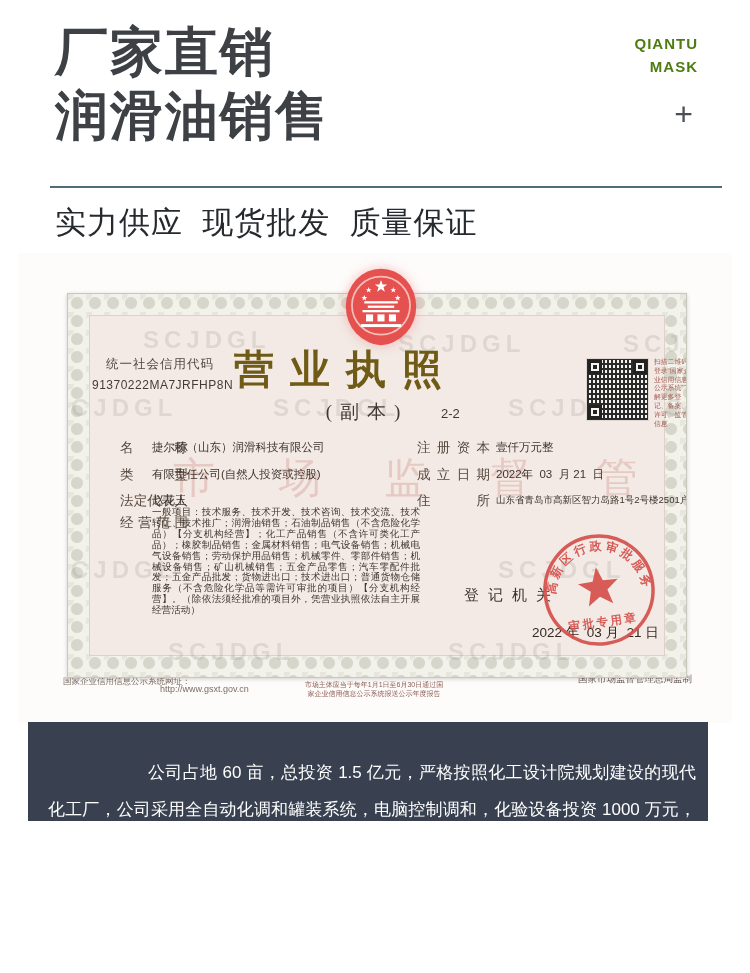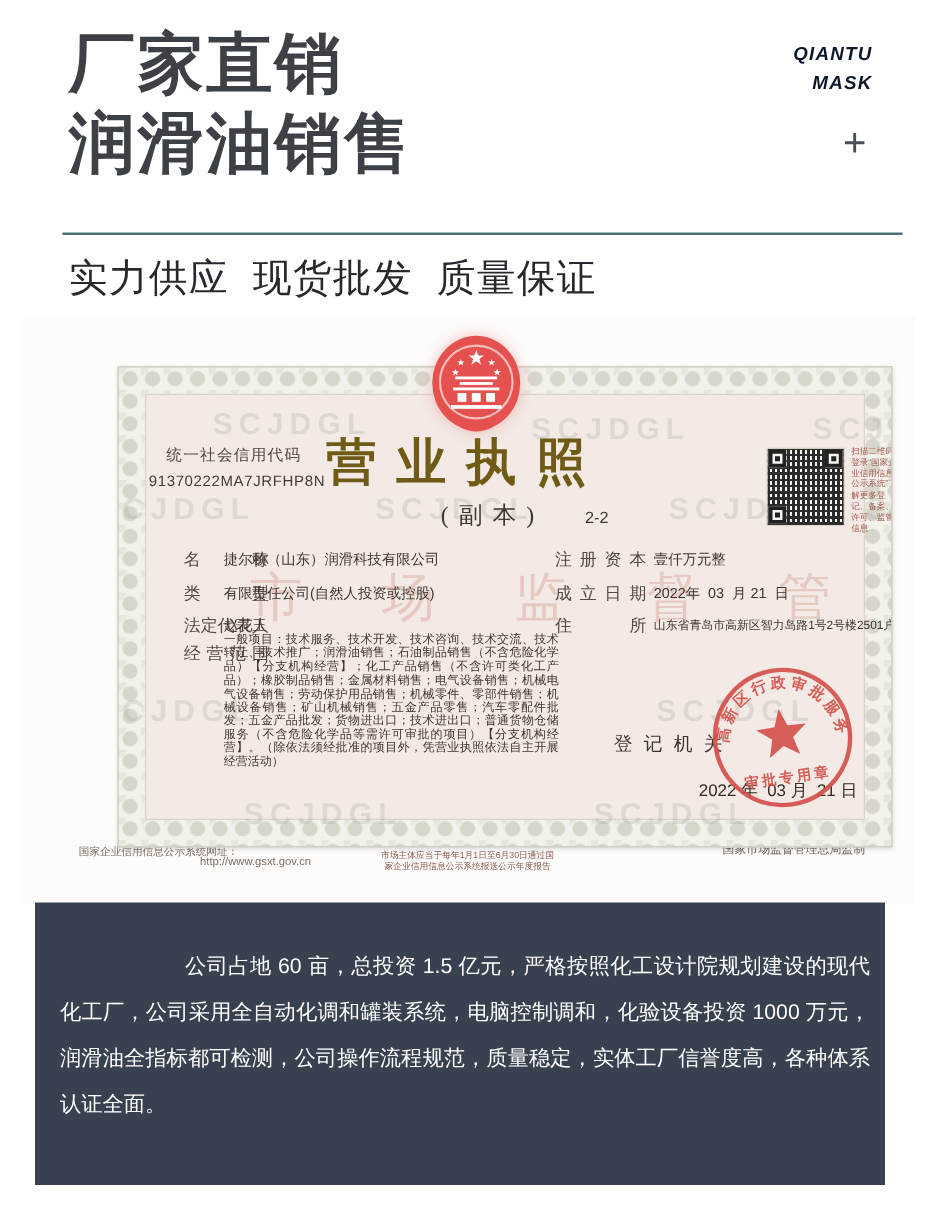--- a/index.html
+++ b/index.html
@@ -1,31 +1,31 @@
 <!DOCTYPE html>
 <html><head>
 <meta charset="utf-8">
 <style>
   * { margin:0; padding:0; box-sizing:border-box; }
   html,body { background:#ffffff; }
   #page {
-    position:relative; width:750px; height:973px; margin:0 auto;
+    position:relative; width:750px; height:821px; margin:0 auto;
     background:#ffffff; overflow:hidden;
     font-family:"Liberation Sans", sans-serif;
   }
   
   .main-title {
     position:absolute; left:55px; top:20px;
     font-size:53px; line-height:64px; font-weight:700;
     color:#3d4145; letter-spacing:2px;
   }
   .brand {
     position:absolute; right:52px; top:32px; text-align:right;
     font-size:15px; line-height:23px; font-weight:700;
-    letter-spacing:1px; color:#0f172a;font-style:italic;
+    letter-spacing:1px; color:#4d7c0f;
   }
   .plus-mark {
     position:absolute; right:57px; top:96px;
     font-size:32px; color:#4b4f55; font-weight:400;
   }
   .divider { position:absolute; left:50px; top:186px; width:672px; height:2px; background:#4f6f76; }
   .subtitle {
     position:absolute; left:55px; top:202px;
     font-size:31px; color:#26292d; font-weight:500;
     letter-spacing:1px; white-space:pre;
@@ -36,21 +36,21 @@
             filter:drop-shadow(0 0 6px rgba(235,120,120,.45)); }
   .cert-frame {
     position:absolute; left:49px; top:40px; width:620px; height:385px;
     background-color:#f2f1ea;
     background-image:
       radial-gradient(circle at 9px 9px, #d7d6cb 5.5px, rgba(0,0,0,0) 6.5px),
       radial-gradient(circle at 0 0, #e7e6dd 5.5px, rgba(0,0,0,0) 6.5px);
     background-size:18px 18px;
     border:1px solid #c9c8bd;
     box-shadow:0 1px 4px rgba(0,0,0,.18);
-    overflow:hidden; z-index:2;margin-left:27px;
+    overflow:hidden; z-index:2;
   }
   .cert-paper { position:absolute; inset:21px; background:#f3eae5; border:1px solid #ddd2c9; }
   .wm { position:absolute; font-size:24px; letter-spacing:5px; color:#8f8f85; opacity:.2;
         font-weight:700; white-space:nowrap; z-index:1; }
   .wm-pink { position:absolute; left:105px; top:156px; font-size:42px; letter-spacing:26px;
              color:#c87f74; opacity:.3; white-space:nowrap; z-index:1; }
   .credit-label { position:absolute; left:38px; top:62px; font-size:12.5px; color:#544840; letter-spacing:1px; z-index:2; }
   .credit-code  { position:absolute; left:24px; top:84px; font-size:12px; color:#463b34; letter-spacing:.5px; z-index:2; }
   .cert-title {
     position:absolute; left:150px; top:48px; width:290px; 

